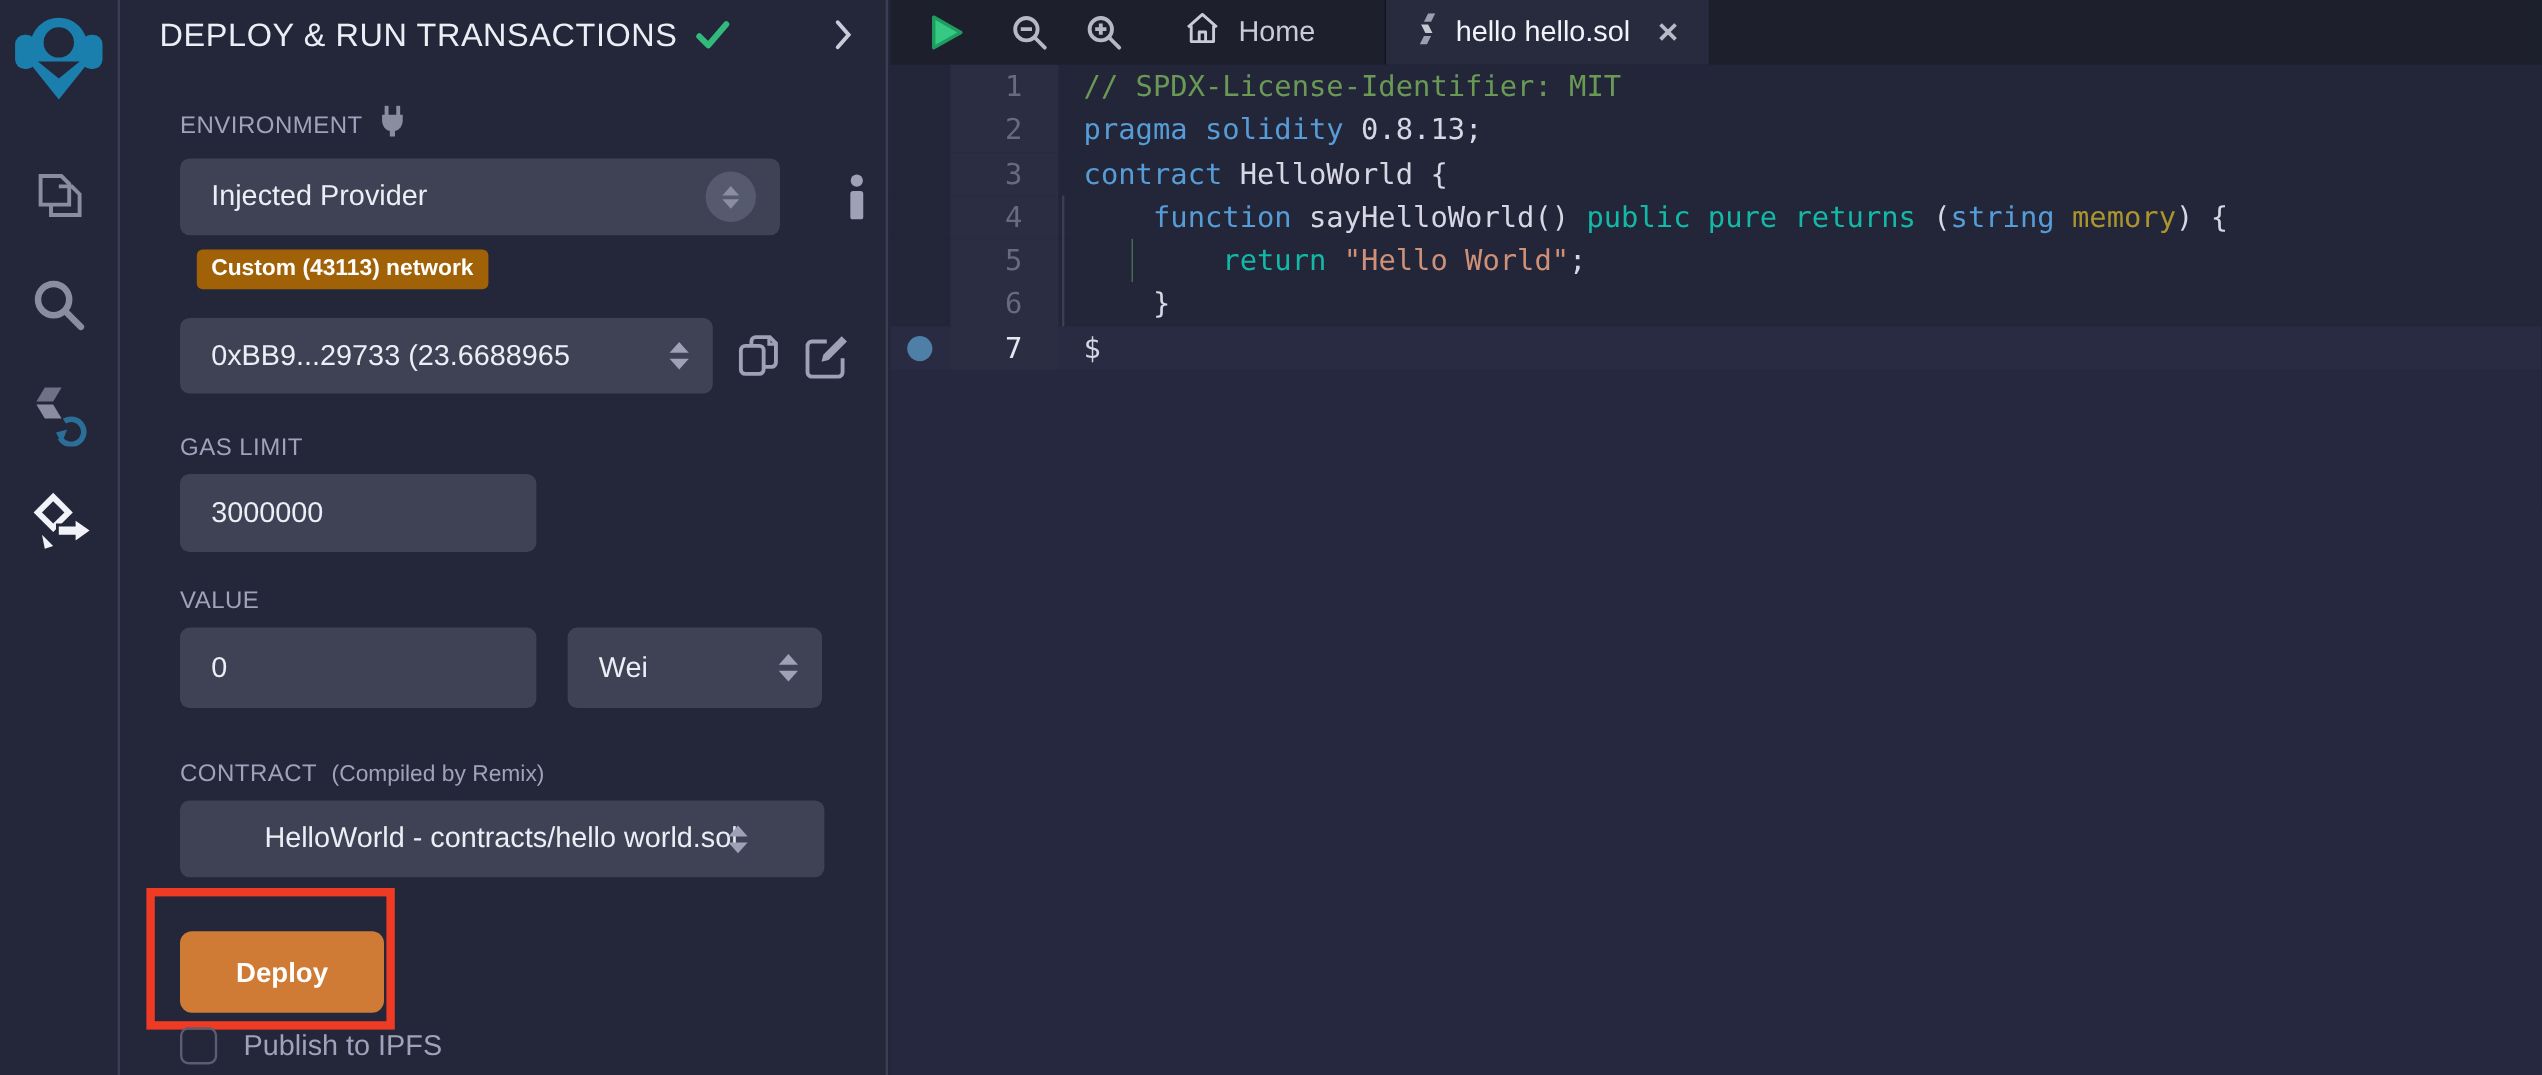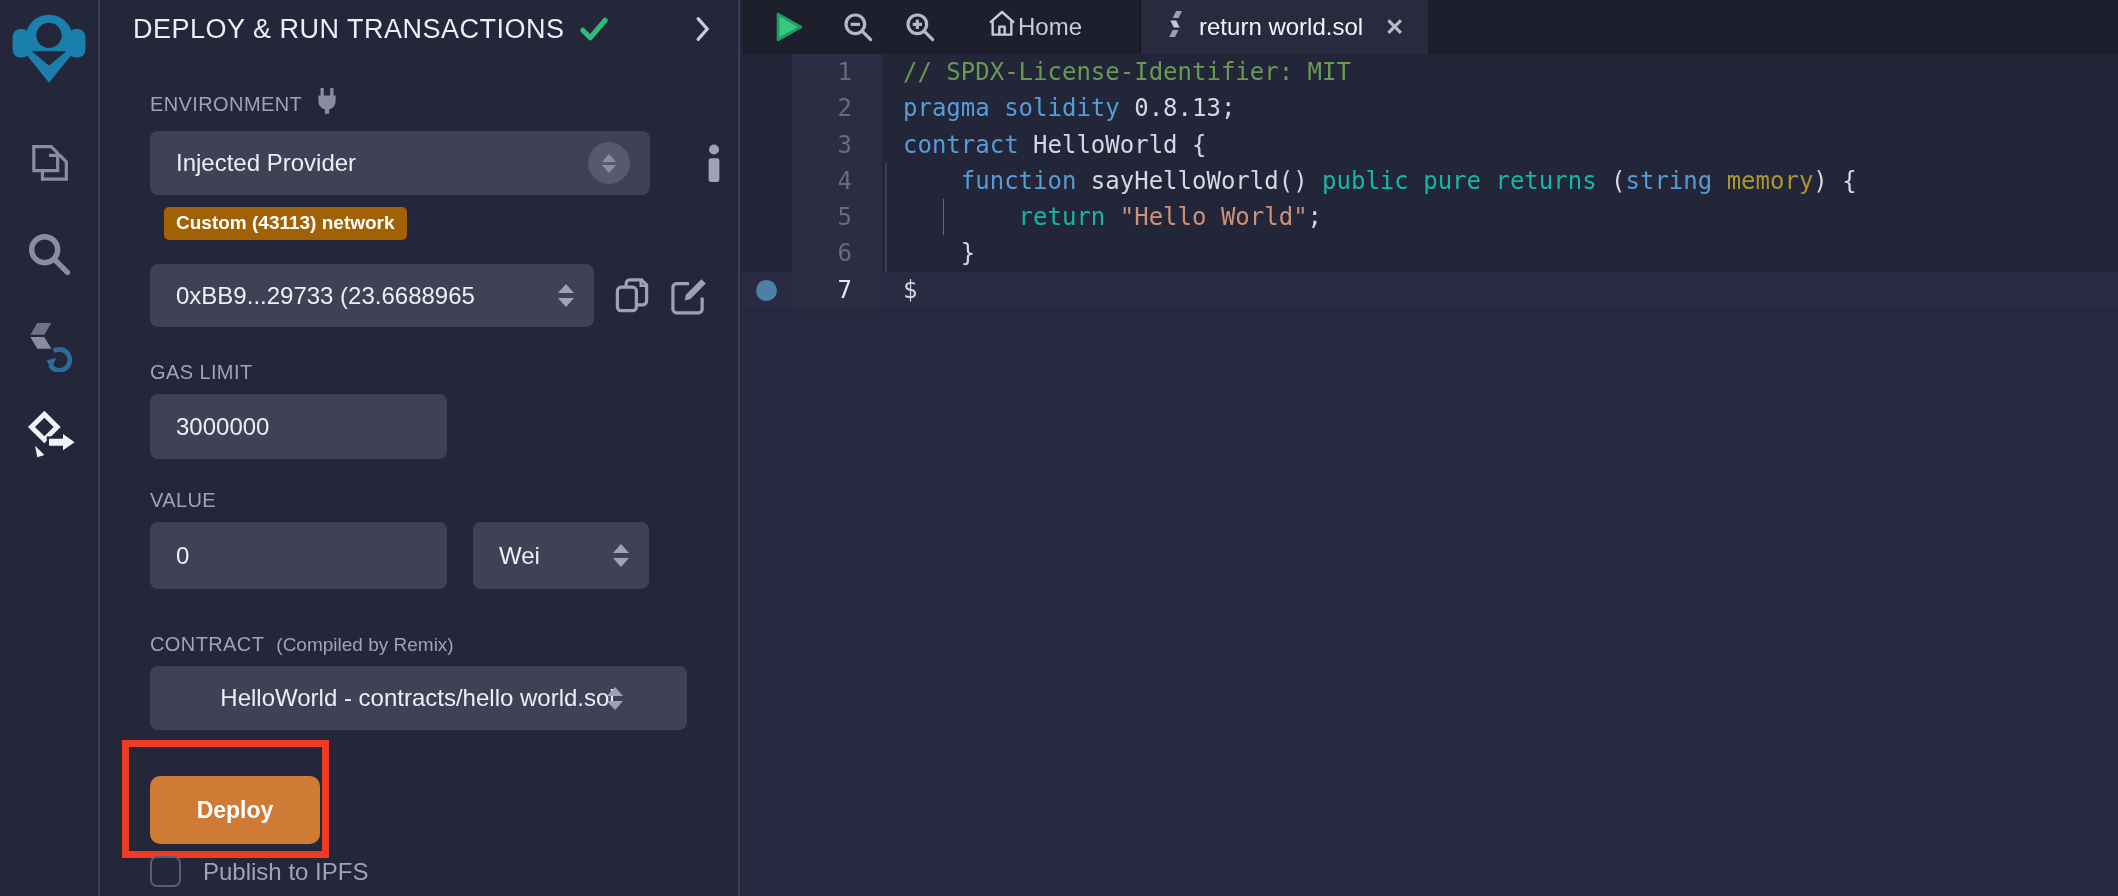--- a/index.html
+++ b/index.html
@@ -24,21 +24,21 @@
   .panel-body { padding:16px 0 0 48px; }
   .field-label { display:flex; align-items:center; gap:12px; color:#a0a2ba; font-size:20px; letter-spacing:.4px; }
   .field-label .sub { font-size:19px; letter-spacing:0; text-transform:none; }
   .select, .tinput { background:#3f4254; border-radius:8px; color:#eceef5; font-size:24px;
     display:flex; align-items:center; padding:0 20px 0 26px; position:relative; cursor:pointer; }
   .tinput { cursor:text; }
   .env-select   { margin-top:10px; width:500px; height:64px; }
   .acct-select  { width:444px; height:63px; }
   .gas-input    { margin-top:10px; width:297px; height:65px; }
   .val-input    { width:297px; height:67px; }
-  .wei-select   { width:176px; height:67px; justify-content:flex-start; }
+  .wei-select   { width:212px; height:67px; justify-content:flex-start; }
   .ctr-select   { margin-top:10px; width:537px; height:64px;justify-content:center; }
   .ctr-select .sel-text { white-space:nowrap; overflow:hidden; }
   .net-badge { display:inline-block; margin:12px 0 0 14px; background:#a16207; color:#ffffff;
     font-size:19px; font-weight:bold; padding:5px 12px 6px; border-radius:5px; }
   .row { display:flex; align-items:center; }
   .acct-row { margin-top:10px; gap:20px; }
   .val-row { gap:26px; }
   .spin { margin-left:auto; display:flex; flex-direction:column; gap:5px; align-items:center; }
   .spin i { width:0; height:0; border-left:8px solid transparent; border-right:8px solid transparent; display:block; }
   .spin i.up { border-bottom:9px solid #9fa2b6; }
@@ -65,21 +65,21 @@
   .checkbox { width:31px; height:31px; border:2px solid #5a5d73; border-radius:7px; background:transparent; cursor:pointer; }
   .publish-label { color:#a0a2ba; font-size:24px; }
 
   
   .editor { position:absolute; left:742px; top:0; right:0; bottom:0; background:#262840; }
   .tabbar { position:relative; height:54px; background:#1d1f2d; display:flex; align-items:center; }
   .tb-icon { display:flex; align-items:center; justify-content:center; cursor:pointer; }
   .tb-play { margin-left:24px; width:44px; }
   .tb-zoomout { margin-left:26px; width:44px; }
   .tb-zoomin { margin-left:18px; width:44px; }
-  .home-tab { margin-left:28px; display:flex; align-items:center; color:#c9cbd8; font-size:24px; cursor:pointer; padding:0 16px; height:100%; }
+  .home-tab { margin-left:28px; display:flex; align-items:center; gap:14px; color:#c9cbd8; font-size:24px; cursor:pointer; padding:0 16px; height:100%; }
   .file-tab { margin-left:42px; height:54px; background:#282a3e; display:flex; align-items:center; gap:14px;
     padding:0 24px; color:#f2f3f8; font-size:24px; font-weight:500; cursor:pointer; border-left:1px solid #11121e; }
   .tab-close { color:#b8bac6; font-size:23px; font-weight:bold; margin-left:8px; cursor:pointer; }
 
   .code-area { position:absolute; top:54px; left:0; right:0; bottom:0; background:#262840;
     font-family:"DejaVu Sans Mono", monospace; font-size:24px; }
   .code-row { display:flex; height:36.3px; line-height:36.3px; background:#232538; }
   .code-row.current { background:#282b42; }
   .glyph { width:50px; position:relative; flex:none; }
   .bp-dot { position:absolute; left:14px; top:8px; width:21px; height:21px; border-radius:50%;
@@ -292,21 +292,21 @@
         <span>Home</span>
       </span>
       <span class="file-tab">
         <span>
           <svg width="20" height="26" viewBox="0 0 16 22">
             <polygon points="9,0 14,0 11,6 6,6" fill="#9b9eae"></polygon>
             <polygon points="4,8 9,8 12,14 7,14" fill="#c6c8d4"></polygon>
             <polygon points="6,16 11,16 8,22 3,22" fill="#9b9eae"></polygon>
           </svg>
         </span>
-        <span>return world.sol</span>
+        <span>hello hello.sol</span>
         <span class="tab-close">✕</span>
       </span>
     </div>
 
     <div class="code-area">
       <div>
           <div class="code-row">
             <span class="glyph"></span>
             <span class="lnum">1</span>
             <span class="lcontent"><span class="tok-comment">// SPDX-License-Identifier: MIT</span></span>

